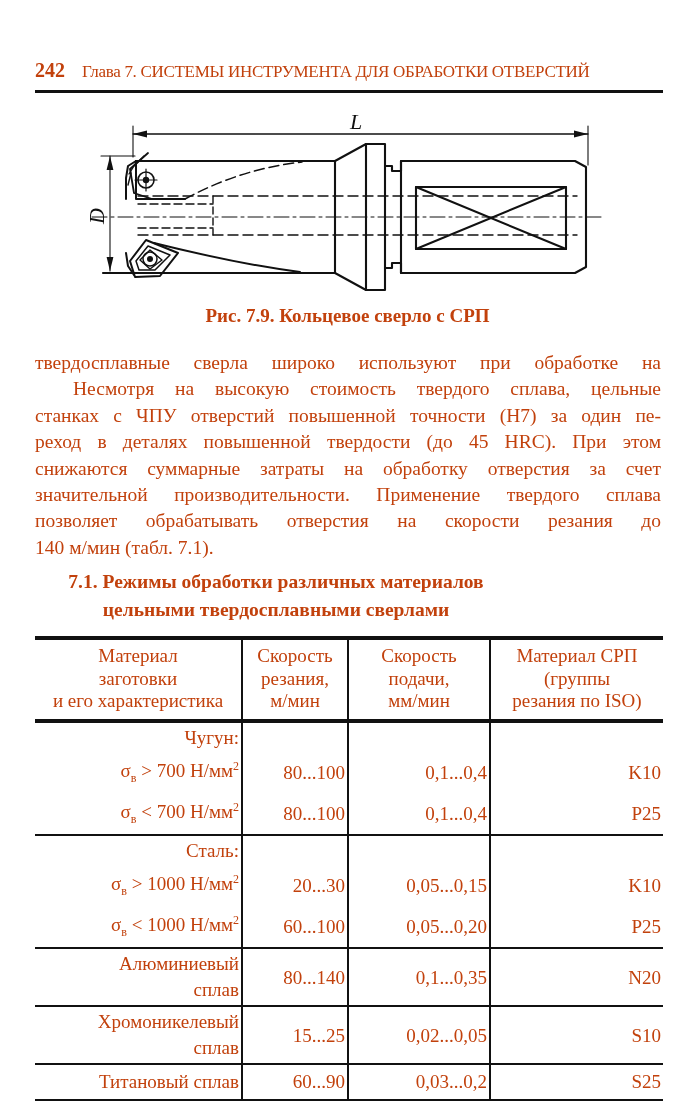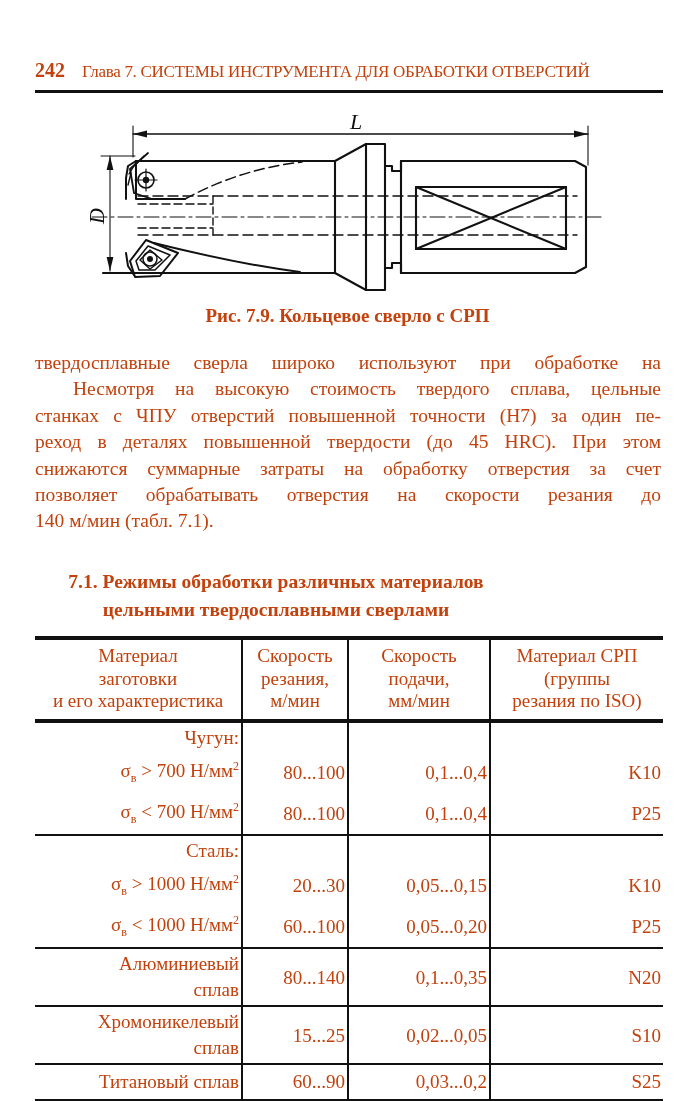--- a/index.html
+++ b/index.html
@@ -157,20 +157,21 @@
   </svg>
 
   <div class="figcaption">Рис. 7.9. Кольцевое сверло с СРП</div>
 
   <div class="para">
       <div class="pline">твердосплавные сверла широко используют при обработке на</div>
       <div class="pline first">Несмотря на высокую стоимость твердого сплава, цельные</div>
       <div class="pline">станках с ЧПУ отверстий повышенной точности (Н7) за один пе-</div>
       <div class="pline">реход в деталях повышенной твердости (до 45 HRC). При этом</div>
       <div class="pline">снижаются суммарные затраты на обработку отверстия за счет</div>
+      <div class="pline">значительной производительности. Применение твердого сплава</div>
       <div class="pline">позволяет обрабатывать отверстия на скорости резания до</div>
       <div class="pline last">140 м/мин (табл. 7.1).</div>
     </div>
 
   <div class="tbl-title">
     <div>7.1. Режимы обработки различных материалов</div>
     <div>цельными твердосплавными сверлами</div>
   </div>
 
   <table class="modes">

